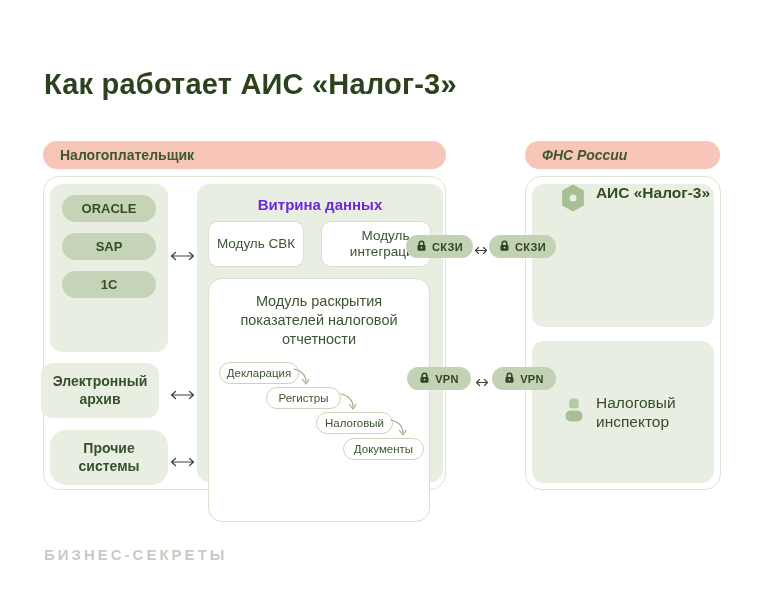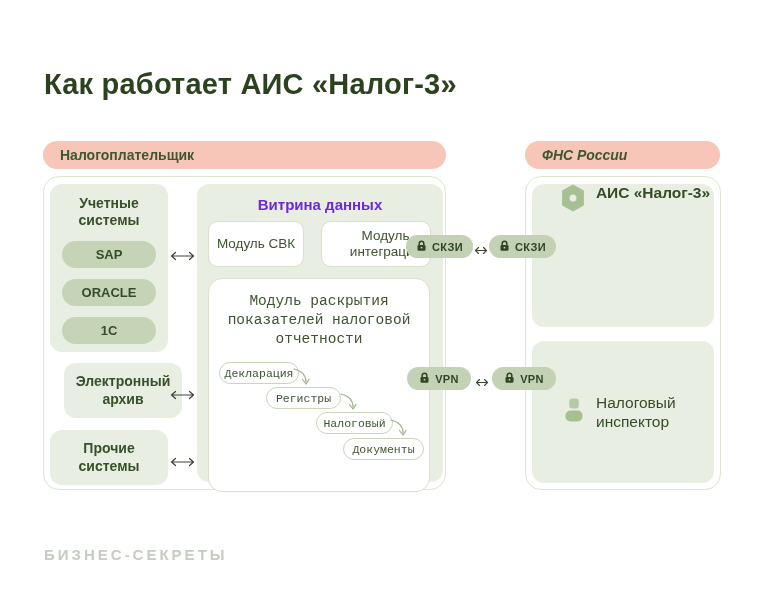--- a/index.html
+++ b/index.html
@@ -36,40 +36,40 @@
   }
   .sys-pill {
     width:94px; height:27px; margin:0 auto 11px auto; background:#c5d4b6;
     border-radius:13.5px; display:flex; align-items:center; justify-content:center;
     font-size:13px; font-weight:600; color:#344d27;
   }
   .small-card {
     display:flex; align-items:center; justify-content:center; text-align:center;
     font-size:14px; font-weight:bold; color:#36502a; line-height:1.25;
   }
-  #card-archive { left:64px; top:363px; width:118px; height:55px; }
-  #card-other   { left:50px; top:430px; width:118px; height:55px; }
+  #card-archive { left:41px; top:363px; width:118px; height:55px; }
+  #card-other   { left:50px; top:430px; width:118px; height:55px;border-radius:16px; }
   .small-card span { width:100px; }
 
   
   #card-datamart { left:197px; top:184px; width:246px; height:298px; }
   .datamart-title {
     position:absolute; top:12px; left:0; width:100%; text-align:center;
     font-size:15px; font-weight:bold; color:#6d28d9;
   }
   .module-box {
     position:absolute; background:#ffffff; border:1px solid #d8e1cc; border-radius:10px;
     display:flex; align-items:center; justify-content:center; text-align:center;
     font-size:13.5px; color:#3c5430; line-height:1.2; box-sizing:border-box;
   }
   #box-svk         { left:11px;  top:37px; width:96px;  height:46px; }
   #box-integration { left:124px; top:37px; width:110px; height:46px;padding-left:19px; }
   #box-disclosure  {
-    position:absolute; left:11px; top:94px; width:222px; height:214px;
-    background:#ffffff; border:1px solid #d8e1cc; border-radius:14px; box-sizing:border-box;font-family:Liberation Mono, monospace;
+    position:absolute; left:11px; top:94px; width:222px; height:244px;
+    background:#ffffff; border:1px solid #d8e1cc; border-radius:14px; box-sizing:border-box;
   }
   .disclosure-title {
     margin:13px auto 0 auto; width:198px; text-align:center;
     font-size:14.5px; color:#3c5430; line-height:1.3;
   }
   .cascade-pill {
     position:absolute; height:22px; background:#ffffff; border:1px solid #c9d6bb;
     border-radius:11px; display:flex; align-items:center; justify-content:center;
     font-size:11.5px; color:#3c5430; box-sizing:border-box; white-space:nowrap;
   }
@@ -130,23 +130,22 @@
   </div>
   <div class="section-header" id="hdr-fns">
     <span>ФНС России</span>
   </div>
 
   <div class="outer-card" id="outer-taxpayer"></div>
 
   <div class="outer-card" id="outer-fns"></div>
 
   <div class="inner-card" id="card-accounting">
-    <div class="acc-title">Учетные системы</div>
+    <div class="sys-pill">ORACLE</div>
     <div class="sys-pill">SAP</div>
-    <div class="sys-pill">ORACLE</div>
     <div class="sys-pill">1С</div>
   </div>
 
   <div class="inner-card small-card" id="card-archive">
     <span>Электронный архив</span>
   </div>
   <div class="inner-card small-card" id="card-other">
     <span>Прочие системы</span>
   </div>
 

